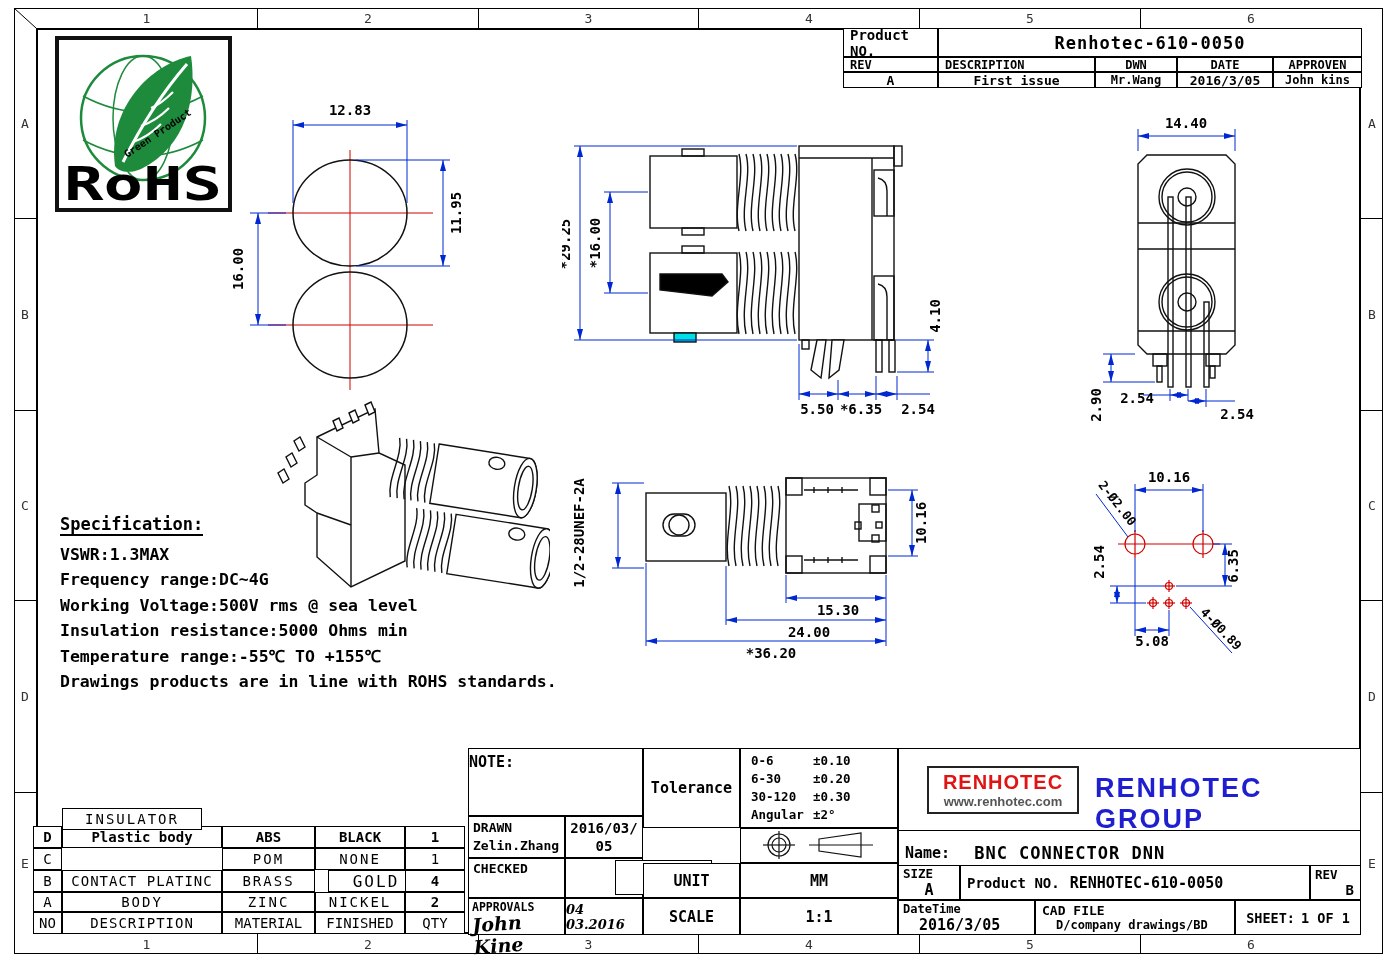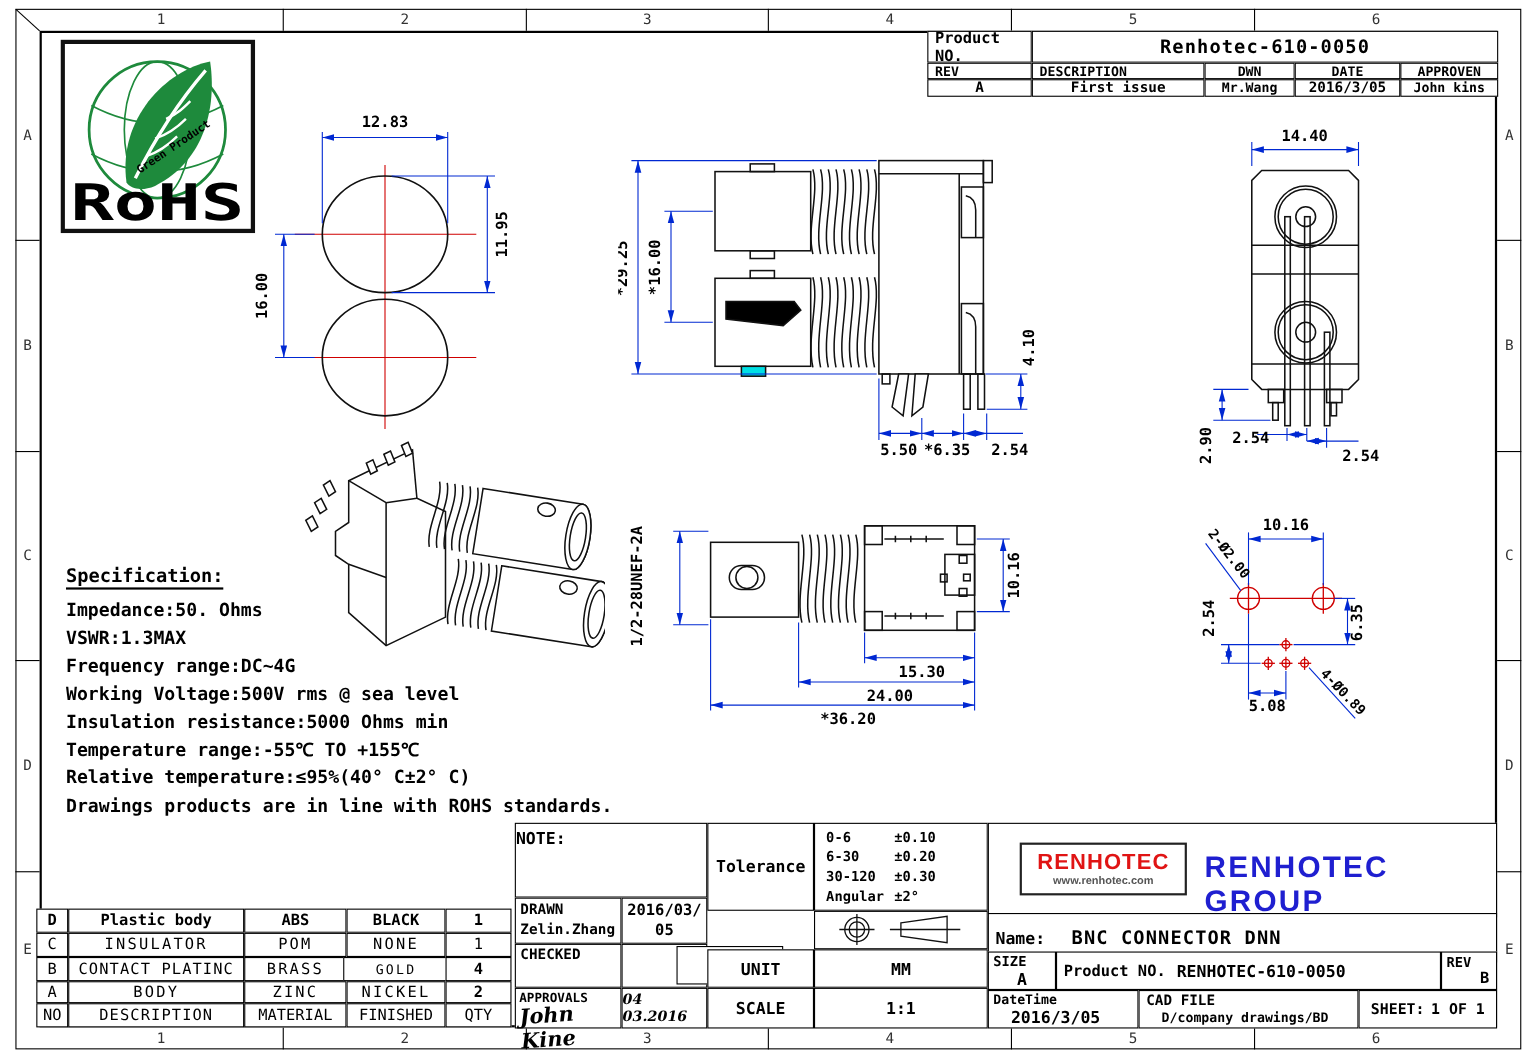--- a/index.html
+++ b/index.html
@@ -270,27 +270,25 @@
         <path d="M192,116 c6,18 -6,42 0,60"></path>
       <path d="M197,116 L289,116 A11,30 0 0 1 289,176 L197,176 Z" fill="#fff"></path>
       <ellipse cx="289" cy="146" rx="11" ry="30" fill="#fff"></ellipse>
       <ellipse cx="289" cy="146" rx="7" ry="22"></ellipse>
       <ellipse cx="260" cy="126" rx="8" ry="6"></ellipse>
     </g>
   </svg>
 
   <div class="spec">
     <div class="spec-title">Specification:</div>
-    <div class="spec-line">Impedance:50. Ohms</div>
     <div class="spec-line">VSWR:1.3MAX</div>
     <div class="spec-line">Frequency range:DC~4G</div>
     <div class="spec-line">Working Voltage:500V rms @ sea level</div>
     <div class="spec-line">Insulation resistance:5000 Ohms min</div>
     <div class="spec-line">Temperature range:-55℃ TO +155℃</div>
-    <div class="spec-line">Relative temperature:≤95%(40° C±2° C)</div>
     <div class="spec-line">Drawings products are in line with ROHS standards.</div>
   </div>
 
   <svg class="abs" style="left:566px;top:438px;" width="380" height="235" viewBox="0 0 380 235">
     <defs>
         <marker id="aTV" markerWidth="12" markerHeight="9" refX="11" refY="4" orient="auto-start-reverse" markerUnits="userSpaceOnUse">
           <path d="M0,1 L11,4 L0,7 Z" fill="#0028d2"></path>
         </marker>
       </defs>
     <g stroke="#111" stroke-width="1.4" fill="none">
@@ -394,28 +392,28 @@
     <text class="dts" x="34" y="66" text-anchor="middle" transform="rotate(52 34 66)">2-Ø2.00</text>
     <text class="dts" x="138" y="192" text-anchor="middle" transform="rotate(46 138 192)">4-Ø0.89</text>
   </svg>
 
   <div class="tcell" style="left:33px;top:826px;width:29px;height:22px;font-size:14px;">D</div>
   <div class="tcell" style="left:62px;top:826px;width:160px;height:22px;font-size:14px;">Plastic body</div>
   <div class="tcell" style="left:222px;top:826px;width:93px;height:22px;font-size:14px;">ABS</div>
   <div class="tcell" style="left:315px;top:826px;width:90px;height:22px;font-size:14px;">BLACK</div>
   <div class="tcell" style="left:405px;top:826px;width:60px;height:22px;font-size:14px;">1</div>
   <div class="tcell thin" style="left:33px;top:848px;width:29px;height:22px;font-size:14px;">C</div>
-  <div class="tcell thin" style="left:62px;top:848px;width:160px;height:22px;font-size:14px;letter-spacing:2px;">INSULATOR</div>
+  <div class="tcell thin" style="left:62px;top:808px;width:140px;height:22px;font-size:14px;letter-spacing:2px;">INSULATOR</div>
   <div class="tcell thin" style="left:222px;top:848px;width:93px;height:22px;font-size:14px;letter-spacing:2px;">POM</div>
   <div class="tcell thin" style="left:315px;top:848px;width:90px;height:22px;font-size:14px;letter-spacing:2px;">NONE</div>
   <div class="tcell thin" style="left:405px;top:848px;width:60px;height:22px;font-size:14px;">1</div>
   <div class="tcell thin" style="left:33px;top:870px;width:29px;height:22px;font-size:14px;">B</div>
   <div class="tcell thin" style="left:62px;top:870px;width:160px;height:22px;font-size:14px;letter-spacing:1px;">CONTACT PLATINC</div>
   <div class="tcell thin" style="left:222px;top:870px;width:93px;height:22px;font-size:14px;letter-spacing:2px;">BRASS</div>
-  <div class="tcell thin" style="left:312px;top:870px;width:96px;height:22px;font-size:12px;letter-spacing:2px;">GOLD</div>
+  <div class="tcell thin" style="left:328px;top:870px;width:96px;height:22px;font-size:16px;letter-spacing:2px;">GOLD</div>
   <div class="tcell" style="left:405px;top:870px;width:60px;height:22px;font-size:14px;">4</div>
   <div class="tcell thin" style="left:33px;top:892px;width:29px;height:20px;font-size:14px;">A</div>
   <div class="tcell thin" style="left:62px;top:892px;width:160px;height:20px;font-size:14px;letter-spacing:2px;">BODY</div>
   <div class="tcell thin" style="left:222px;top:892px;width:93px;height:20px;font-size:14px;letter-spacing:2px;">ZINC</div>
   <div class="tcell thin" style="left:315px;top:892px;width:90px;height:20px;font-size:14px;letter-spacing:2px;">NICKEL</div>
   <div class="tcell" style="left:405px;top:892px;width:60px;height:20px;font-size:14px;">2</div>
   <div class="tcell thin" style="left:33px;top:912px;width:29px;height:22px;font-size:14px;">NO</div>
   <div class="tcell thin" style="left:62px;top:912px;width:160px;height:22px;font-size:14px;letter-spacing:1px;">DESCRIPTION</div>
   <div class="tcell thin" style="left:222px;top:912px;width:93px;height:22px;font-size:14px;">MATERIAL</div>
   <div class="tcell thin" style="left:315px;top:912px;width:90px;height:22px;font-size:14px;">FINISHED</div>
@@ -468,21 +466,21 @@
     </svg>
   </div>
   <div class="tcell" style="left:643px;top:863px;width:97px;height:35px;font-size:15px;">UNIT</div>
   <div class="tcell" style="left:740px;top:863px;width:158px;height:35px;font-size:15px;">MM</div>
   <div class="tcell" style="left:643px;top:898px;width:97px;height:37px;font-size:15px;">SCALE</div>
   <div class="tcell" style="left:740px;top:898px;width:158px;height:37px;font-size:15px;">1:1</div>
 
   <div class="tcell" style="left:898px;top:748px;width:463px;height:86px;">
     <div class="abs" style="left:28px;top:17px;width:152px;height:48px;border:2px solid #222;display:flex;flex-direction:column;align-items:center;justify-content:center;">
       <span style="color:#e01414;font-size:20px;font-weight:bold;font-family:'Liberation Sans',sans-serif;letter-spacing:1px;">RENHOTEC</span>
-      <span style="color:#555;font-size:10px;font-family:'Liberation Sans',sans-serif;">www.renhotec.com</span>
+      <span style="color:#555;font-size:13px;font-family:'Liberation Sans',sans-serif;">www.renhotec.com</span>
     </div>
     <span style="position:absolute;left:196px;top:24px;color:#1f1fd0;font-size:27px;font-weight:bold;font-family:'Liberation Sans',sans-serif;letter-spacing:2px;">RENHOTEC GROUP</span>
   </div>
   <div class="tcell tl" style="left:898px;top:830px;width:463px;height:45px;font-size:15px;">
     <span>Name:</span>
     <span style="margin-left:24px;font-size:17px;letter-spacing:1px;">BNC CONNECTOR DNN</span>
   </div>
   <div class="tcell" style="left:898px;top:865px;width:62px;height:35px;flex-direction:column;padding:1px;">
     <span style="font-size:12.5px;align-self:flex-start;padding-left:3px;">SIZE</span>
     <span style="font-size:15px;">A</span>

